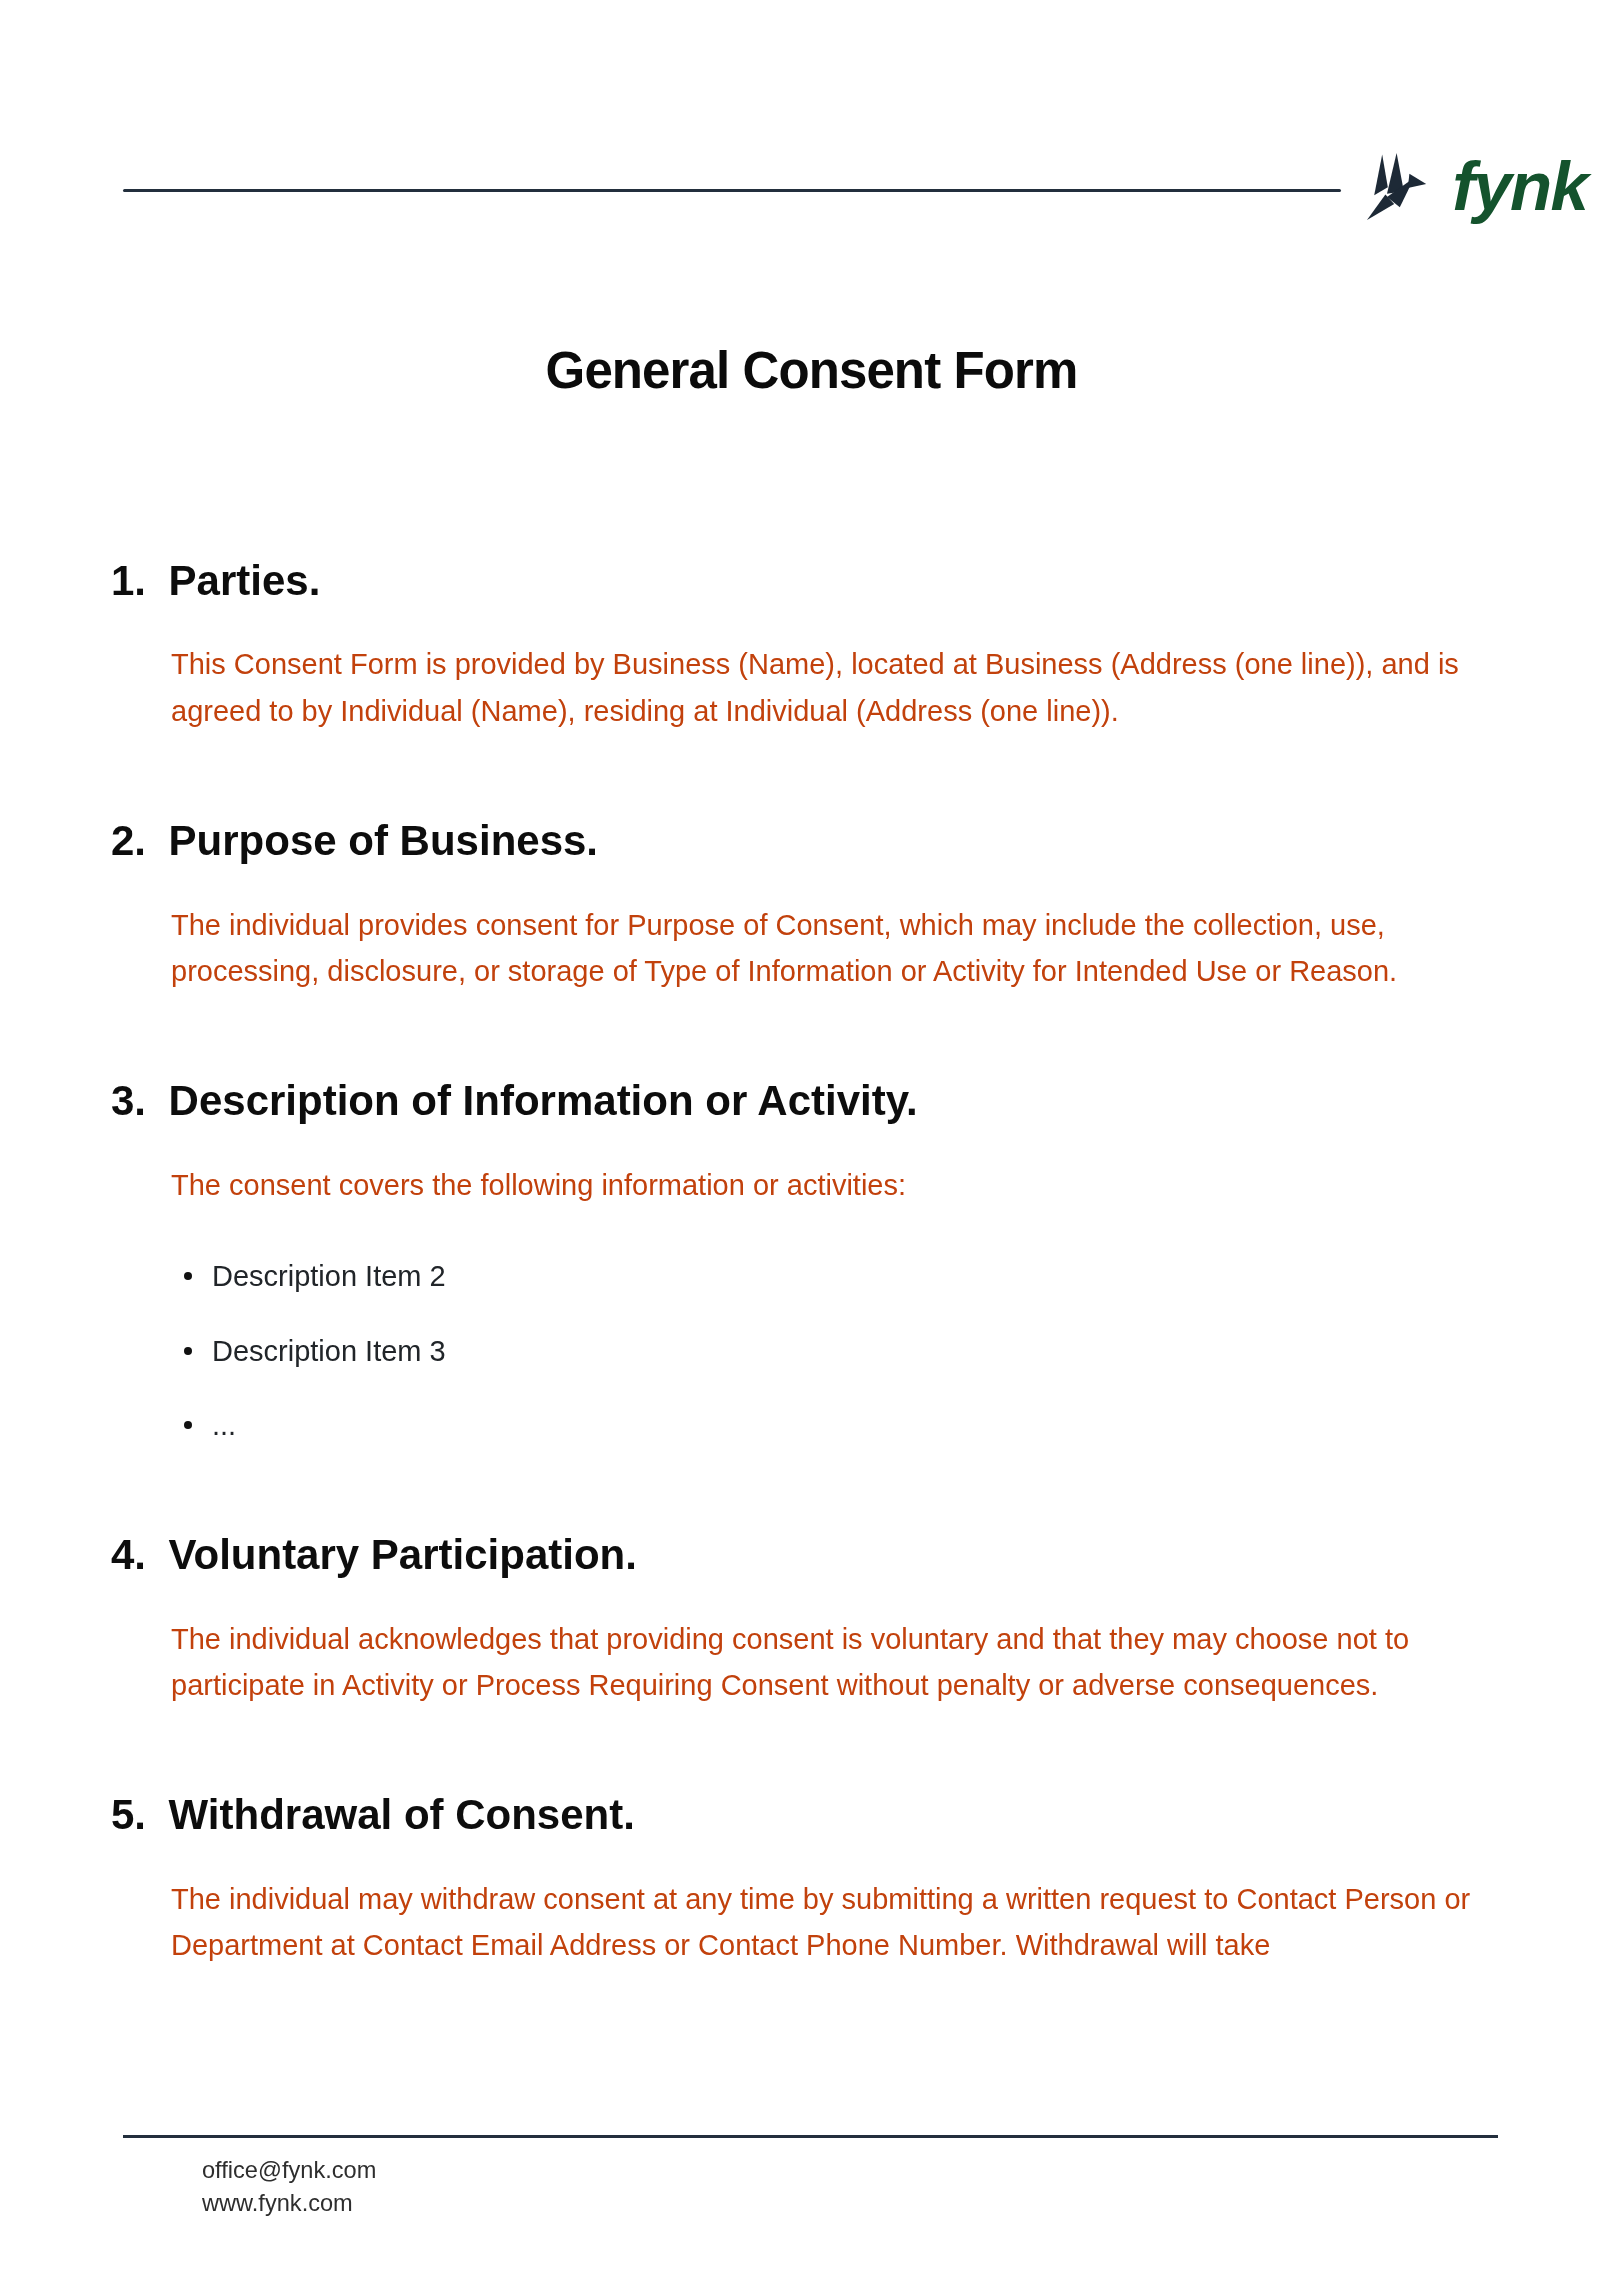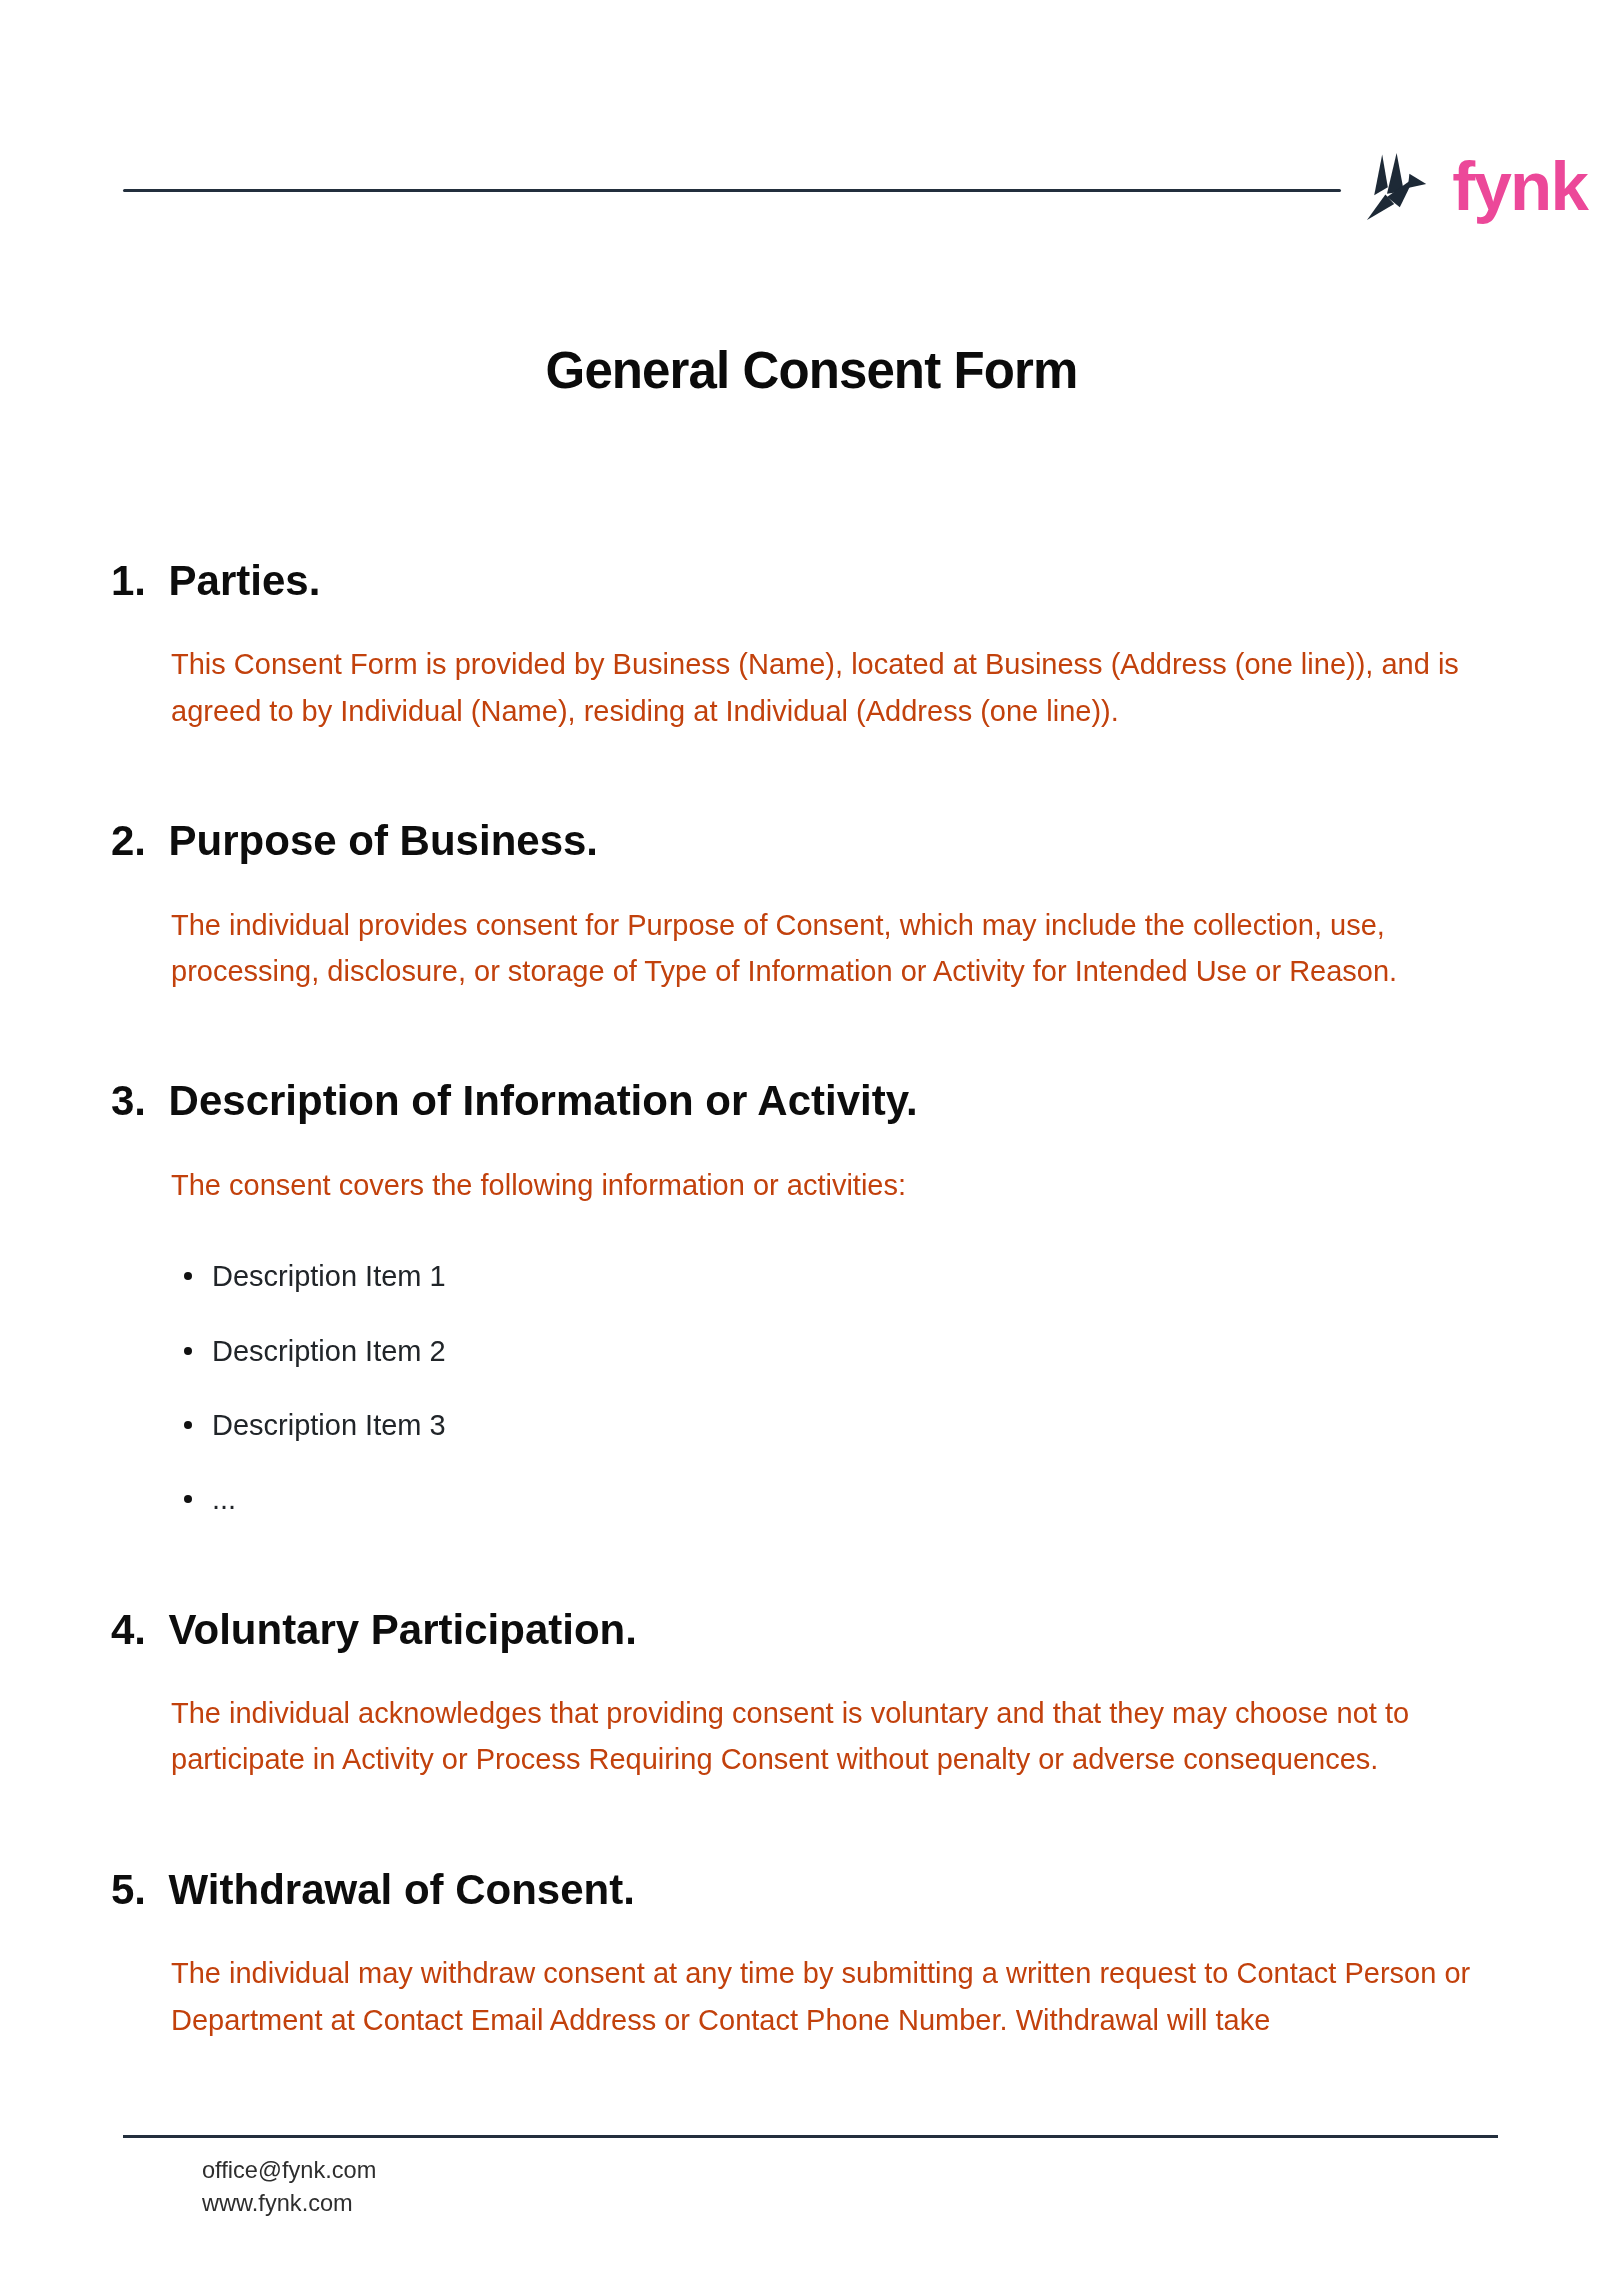--- a/index.html
+++ b/index.html
@@ -31,23 +31,24 @@
     display: flex;
     align-items: center;
     gap: 9px;
     flex: 0 0 auto;
   }
   .logo svg { display: block; width: 80px; height: 87px; }
   .logo-word {
     font-size: 69px;
     font-weight: 700;
     letter-spacing: -1.8px;
-    color: #ec4899;
+    color: #14532d;
     line-height: 1;
     padding-bottom: 9px;
+    font-style: italic;
   }
 
   
   .doc-title {
     margin-top: 111px;
     text-align: center;
     font-size: 51px;
     font-weight: 700;
     letter-spacing: -0.9px;
     color: #0b0b0b;
@@ -160,21 +161,20 @@
     </div>
 
     <h2 class="section-heading">
       <span class="num">3.</span>
       <span class="txt">Description of Information or Activity.</span>
     </h2>
     <div class="section-body">
       <p>The consent covers the following information or activities:</p>
     </div>
     <ul class="bullets">
-      <li>Description Item 1</li>
       <li>Description Item 2</li>
       <li>Description Item 3</li>
       <li>...</li>
     </ul>
 
     <h2 class="section-heading">
       <span class="num">4.</span>
       <span class="txt">Voluntary Participation.</span>
     </h2>
     <div class="section-body">

